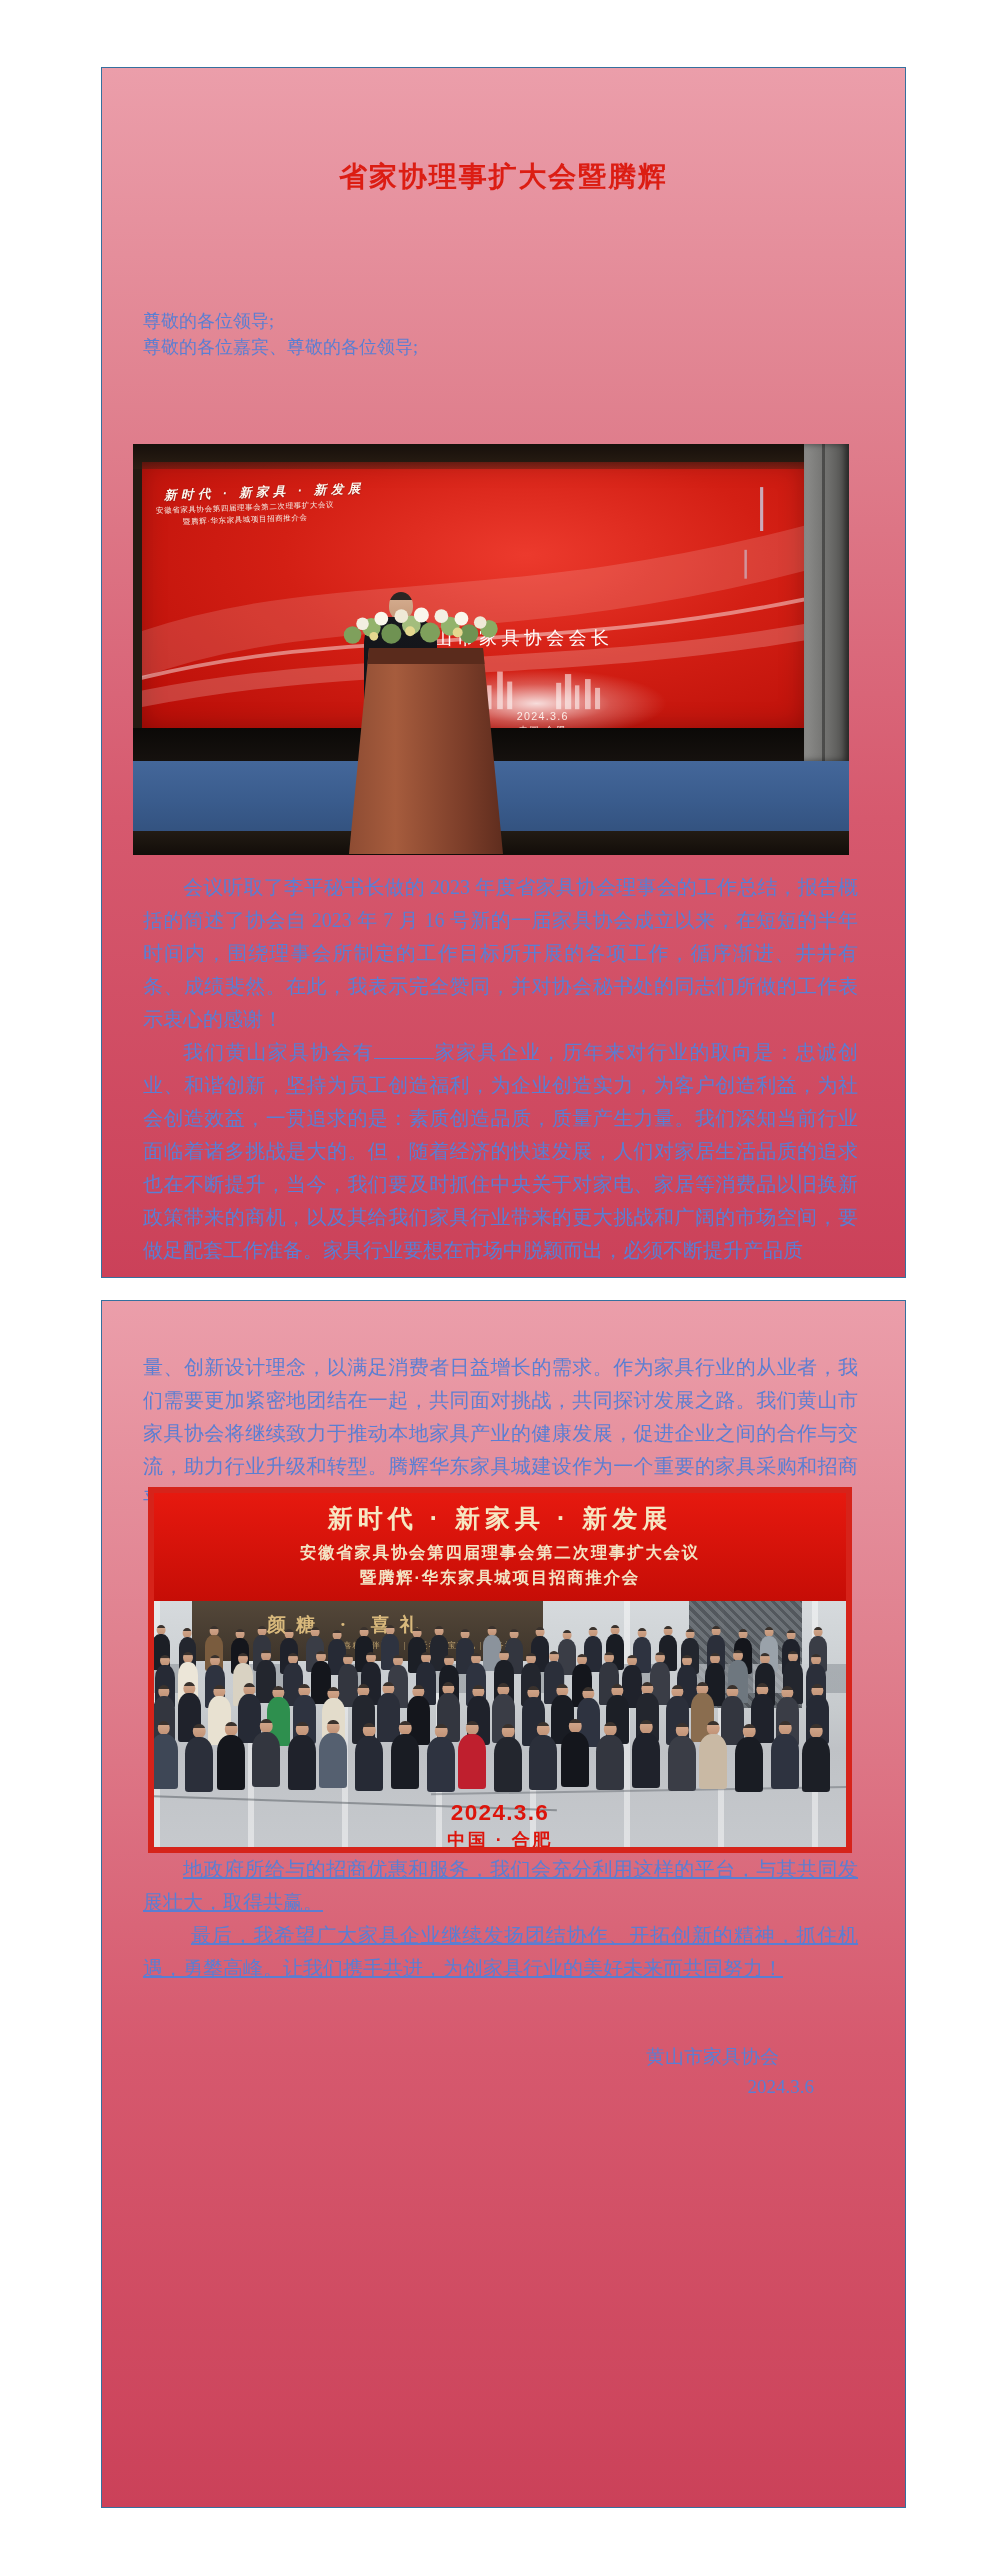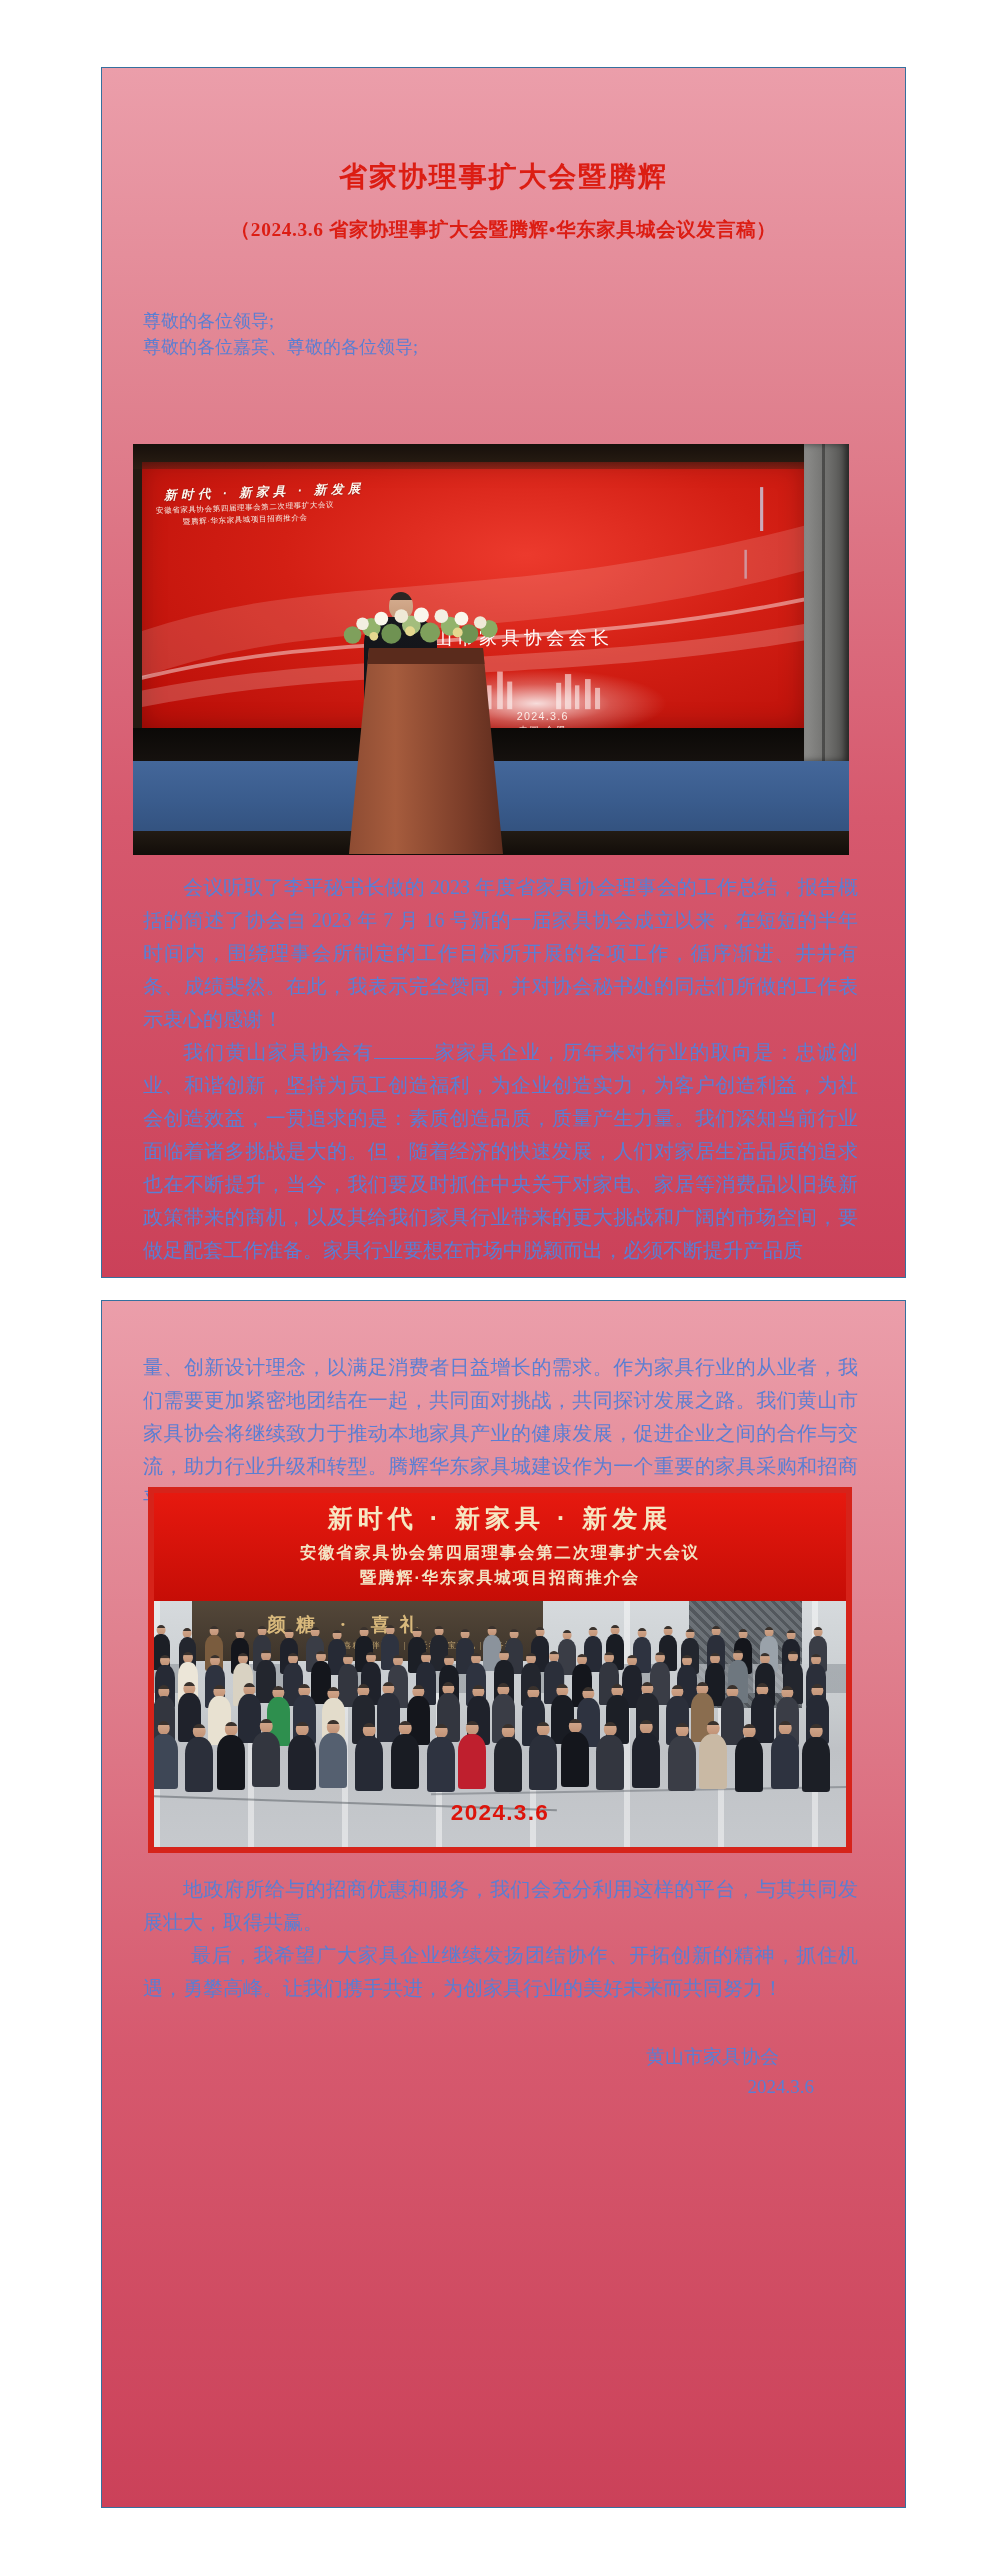--- a/index.html
+++ b/index.html
@@ -29,21 +29,21 @@
   }
   .bodytext{
     position:absolute;left:41px;width:715px;
     font-size:20px;color:#5b7ed2;line-height:33px;text-align:justify;
   }
   .bodytext p{margin:0;text-indent:2em;}
   .bodytext p.noindent{text-indent:0;}
   .bodytext p.bigindent{text-indent:2.4em;}
   #flow-1{top:803px;}
   #flow-2{top:50px;}
-  #flow-3{top:572px;}
+  #flow-3{top:552px;text-decoration:underline;}
   .blank{
     display:inline-block;width:60px;height:1.0em;
     border-bottom:1.3px solid #5b7ed2;vertical-align:baseline;
   }
   .signature{
     position:absolute;top:741px;left:41px;width:715px;
     font-size:19px;color:#5b7ed2;line-height:30px;
   }
   .signature .sig-line1{text-align:right;padding-right:79px;}
   .signature .sig-line2{text-align:right;padding-right:44px;}
@@ -146,21 +146,20 @@
     font-family:"Liberation Sans",sans-serif;font-size:22.6px;font-weight:bold;color:#dd140b;letter-spacing:1.3px;}
   .p2-place{position:absolute;top:227px;left:0;width:100%;text-align:center;
     font-family:"Liberation Sans",sans-serif;font-size:18px;font-weight:bold;color:#dd140b;letter-spacing:2.5px;}
 </style>
 </head>
 <body>
 
 <div class="page" id="page-1">
 
   <div class="doc-title">省家协理事扩大会暨腾辉</div>
-  <div class="doc-subtitle">（2024.3.6 省家协理事扩大会暨腾辉•华东家具城会议发言稿）</div>
 
   <div class="greetings">
     <div>尊敬的各位领导;</div>
     <div>尊敬的各位嘉宾、尊敬的各位领导;</div>
   </div>
 
   <div class="photo1">
     <div class="p1-screen">
       <svg class="p1-swoosh" viewBox="0 0 1055 424" preserveAspectRatio="none">
         <path d="M-60 330 C 260 190, 560 280, 1120 120" stroke="rgba(255,255,255,0.14)" stroke-width="70" fill="none"></path>
@@ -633,20 +632,21 @@
           <div class="p2-person" style="left: 617px; top: 102px; width: 28px; height: 68px;">
             <div class="p2-head" style="width: 12.5px; height: 14.4px;"></div>
             <div class="p2-body" style="height: 55px; background: rgb(46, 51, 64);"></div>
           </div>
           <div class="p2-person" style="left: 648px; top: 105px; width: 28px; height: 68px;">
             <div class="p2-head" style="width: 12.5px; height: 14.4px;"></div>
             <div class="p2-body" style="height: 55px; background: rgb(28, 31, 38);"></div>
           </div>
         </div>
       <div class="p2-date">2024.3.6</div>
+      <div class="p2-place">中国 · 合肥</div>
     </div>
   </div>
 
   <div class="bodytext" id="flow-3">
     <p>地政府所给与的招商优惠和服务，我们会充分利用这样的平台，与其共同发展壮大，取得共赢。</p>
     <p class="bigindent">最后，我希望广大家具企业继续发扬团结协作、开拓创新的精神，抓住机遇，勇攀高峰。让我们携手共进，为创家具行业的美好未来而共同努力！</p>
   </div>
 
   <div class="signature">
     <div class="sig-line1">黄山市家具协会</div>

